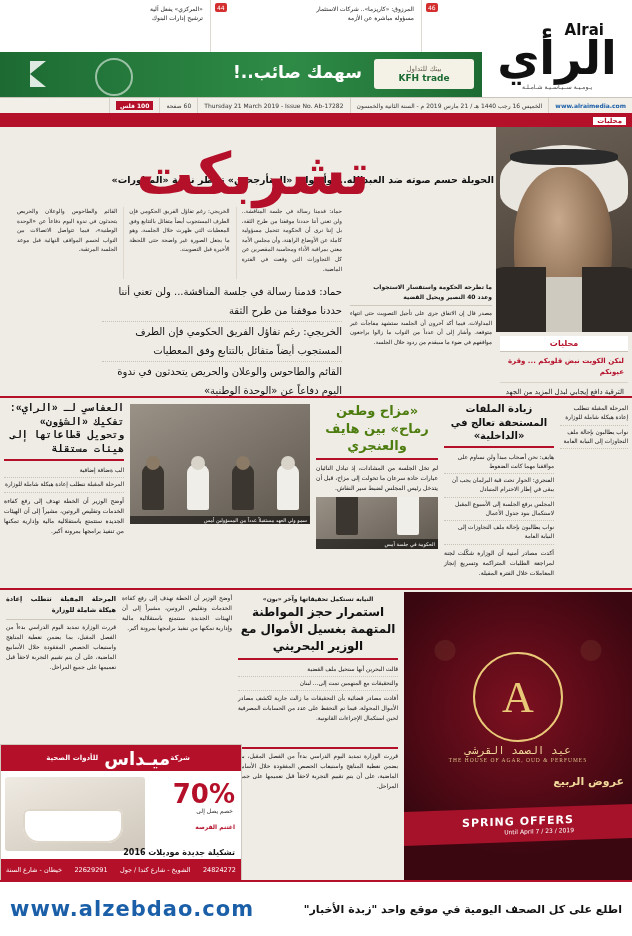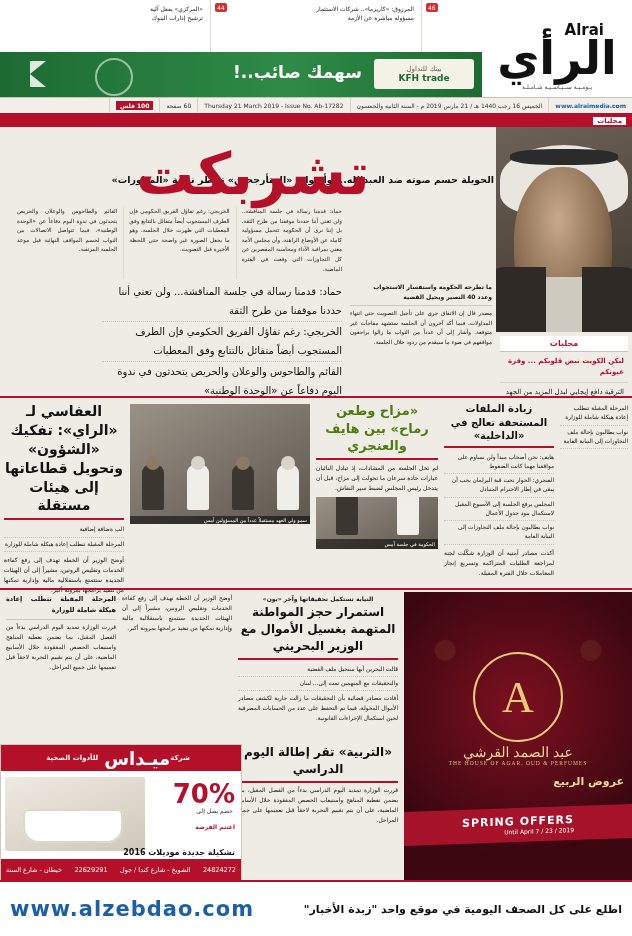--- a/index.html
+++ b/index.html
@@ -88,21 +88,21 @@
   
   .lower{position:absolute;top:588px;right:0;width:632px;height:290px;border-top:2px solid #b5102a;}
   .ad-perfume{position:absolute;top:592px;right:0;width:228px;height:292px;background:radial-gradient(circle at 50% 40%,#7d1020,#3a0710 70%);overflow:hidden;color:#e9c978;}
   .ad-perfume .orn{position:absolute;width:100%;height:100%;opacity:.25;background:
      radial-gradient(circle at 18% 20%,#e9c97855 0 10px,transparent 11px),
      radial-gradient(circle at 82% 20%,#e9c97855 0 10px,transparent 11px),
      radial-gradient(circle at 18% 80%,#e9c97855 0 10px,transparent 11px),
      radial-gradient(circle at 82% 80%,#e9c97855 0 10px,transparent 11px);}
   .ad-perfume .mono{position:absolute;top:60px;left:50%;transform:translateX(-50%);width:86px;height:86px;border:2px solid #e9c978;border-radius:50%;display:flex;align-items:center;justify-content:center;font-size:44px;font-family:"Liberation Serif",serif;color:#e9c978;}
   .ad-perfume .brand{position:absolute;top:152px;left:0;right:0;text-align:center;font-family:"Liberation Serif",serif;}
-  .ad-perfume .brand .ar{font-size:14px;color:#f0d79a;font-family:Liberation Sans, sans-serif;}
+  .ad-perfume .brand .ar{font-size:11px;color:#f0d79a;font-family:Liberation Mono, monospace;}
   .ad-perfume .brand .en{font-size:12px;letter-spacing:1px;color:#f0d79a;}
   .ad-perfume .brand .sub{font-size:5.5px;color:#d9bf86;letter-spacing:1px;}
   .ribbon{position:absolute;bottom:42px;left:0;width:228px;height:34px;background:#a5122a;transform:skewY(-2deg);display:flex;align-items:center;justify-content:center;color:#fff;}
   .ribbon .t1{font-size:11px;font-weight:bold;letter-spacing:1px;}
   .ribbon .t2{font-size:6px;}
   .ad-perfume .offer-ar{position:absolute;bottom:96px;right:8px;font-size:11px;color:#f0d79a;font-weight:bold;margin-left:20px;}
 
   .midas{position:absolute;top:744px;left:0;width:240px;height:136px;background:#ffffff;border:1px solid #cfc9bf;overflow:hidden;}
   .midas .hdr{height:26px;background:#b5102a;color:#fff;display:flex;align-items:center;justify-content:center;font-size:18px;font-weight:bold;letter-spacing:2px;}
   .midas .hdr .co{font-size:7px;margin-right:6px;align-self:center;}
@@ -221,21 +221,21 @@
 
   <div class="leadcols" style="top:207px;right:290px;width:330px;height:72px;">
     <div class="col">حماد: قدمنا رسالة في جلسة المناقشة.. ولن تعني أننا حددنا موقفنا من طرح الثقة، بل إننا نرى أن الحكومة تتحمل مسؤولية كاملة عن الأوضاع الراهنة، وأن مجلس الأمة معني بمراقبة الأداء ومحاسبة المقصرين عن كل التجاوزات التي وقعت في الفترة الماضية.</div>
     <div class="col">الخريجي: رغم تفاؤل الفريق الحكومي فإن الطرف المستجوب أيضاً متفائل بالتتابع وفق المعطيات التي ظهرت خلال الجلسة، وهو ما يجعل الصورة غير واضحة حتى اللحظة الأخيرة قبل التصويت.</div>
     <div class="col">القائم والطاحوس والوعلان والحريص يتحدثون في ندوة اليوم دفاعاً عن «الوحدة الوطنية»، فيما تتواصل الاتصالات بين النواب لحسم المواقف النهائية قبل موعد الجلسة المرتقبة.</div>
   </div>
 
   <div class="midband">
 
     <div class="mb-col" style="left:4px;width:120px;">
-      <div class="mb-title small" style="font-size:14px;">العفاسي لـ «الراي»: تفكيك «الشؤون» وتحويل قطاعاتها إلى هيئات مستقلة</div>
+      <div class="mb-title small" style="text-align:right;font-size:10px;font-family:Liberation Mono, monospace;">العفاسي لـ «الراي»: تفكيك «الشؤون» وتحويل قطاعاتها إلى هيئات مستقلة</div>
       <div class="hr-red"></div>
       <div class="dotlist">
         <div>الب ةضافة إضافية</div>
         <div>المرحلة المقبلة تتطلب إعادة هيكلة شاملة للوزارة</div>
       </div>
       <div style="text-align:justify;margin-top:3px;">أوضح الوزير أن الخطة تهدف إلى رفع كفاءة الخدمات وتقليص الروتين، مشيراً إلى أن الهيئات الجديدة ستتمتع باستقلالية مالية وإدارية تمكنها من تنفيذ برامجها بمرونة أكبر.</div>
     </div>
 
     <div class="photo" style="position:absolute;top:6px;left:130px;width:180px;height:120px;">
       <div class="figs">
@@ -312,21 +312,20 @@
   <div class="lowcol" style="top:594px;right:400px;width:110px;">
     <div>أوضح الوزير أن الخطة تهدف إلى رفع كفاءة الخدمات وتقليص الروتين، مشيراً إلى أن الهيئات الجديدة ستتمتع باستقلالية مالية وإدارية تمكنها من تنفيذ برامجها بمرونة أكبر.</div>
   </div>
   <div class="lowcol" style="top:594px;right:516px;width:110px;">
     <div style="font-weight:bold;font-size:6.5px;">المرحلة المقبلة تتطلب إعادة هيكلة شاملة للوزارة</div>
     <div class="hr-thin"></div>
     <div>قررت الوزارة تمديد اليوم الدراسي بدءاً من الفصل المقبل، بما يضمن تغطية المناهج واستيعاب الحصص المفقودة خلال الأسابيع الماضية، على أن يتم تقييم التجربة لاحقاً قبل تعميمها على جميع المراحل.</div>
   </div>
 
   <div class="lowcol" style="top:744px;right:234px;width:160px;">
-    <div class="lowtitle">«التربية» تقر إطالة اليوم الدراسي</div>
     <div class="hr-red"></div>
     <div>قررت الوزارة تمديد اليوم الدراسي بدءاً من الفصل المقبل، بما يضمن تغطية المناهج واستيعاب الحصص المفقودة خلال الأسابيع الماضية، على أن يتم تقييم التجربة لاحقاً قبل تعميمها على جميع المراحل.</div>
   </div>
 
   <div class="midas">
     <div class="hdr">
       <span class="co">شركة</span>
       <span>ميـداس</span>
       <span class="co">للأدوات الصحية</span>
     </div>

